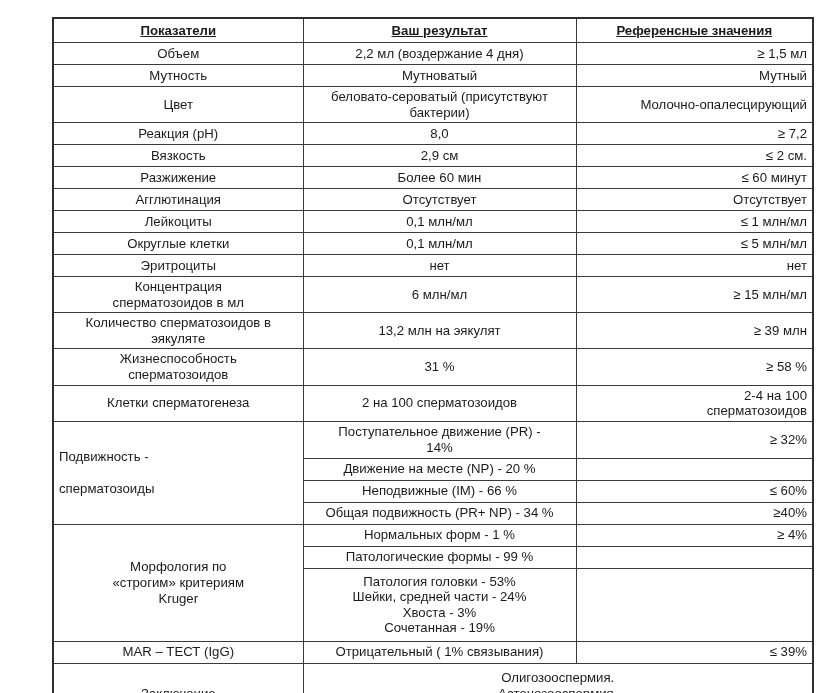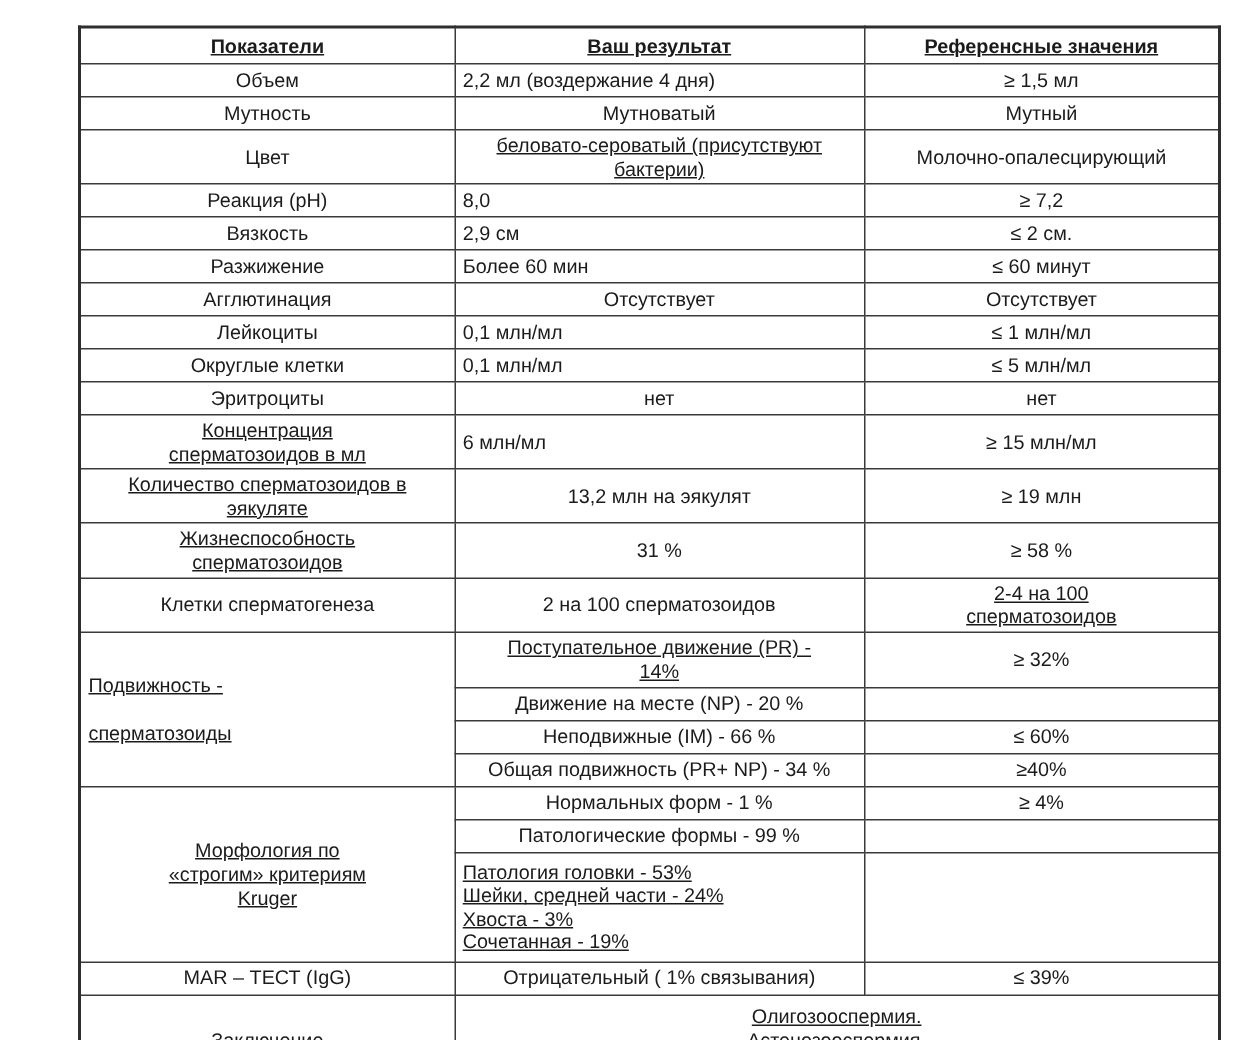--- a/index.html
+++ b/index.html
@@ -61,28 +61,28 @@
   td.param {
     text-align: center;
     vertical-align: middle;
   }
   td.param-top {
     text-align: left;
     vertical-align: top;
     padding-top: 4px;
   }
   td.result-center { text-align: center; margin-left: 40px; }
-  td.result-right  { text-align: left; padding-right: 7px; }
-  td.ref           { text-align: center; }
+  td.result-right  { text-align: center; padding-right: 7px; }
+  td.ref           { text-align: right; }
   td.empty         { }
 
   .r-short td { height: 17px; }
   .r-tall  td { height: 30px; }
 
-  .multiline { white-space: pre-line; text-decoration: underline; }
+  .multiline { white-space: pre-line; }
 
   td.concl-label { vertical-align: middle; }
   td.concl-body  { text-align: center; }
 </style>
 </head>
 <body>
 
 <div id="report-root">
   <table class="report">
     <colgroup>
@@ -163,21 +163,21 @@
         <td class="param multiline">Концентрация
 сперматозоидов в мл</td>
         <td class="result-right">6 млн/мл</td>
         <td class="ref">≥ 15 млн/мл</td>
       </tr>
 
       <tr class="r-tall">
         <td class="param multiline">Количество сперматозоидов в
 эякуляте</td>
         <td class="result-center">13,2 млн на эякулят</td>
-        <td class="ref">≥ 19 млн</td>
+        <td class="ref">≥ 39 млн</td>
       </tr>
 
       <tr class="r-tall">
         <td class="param multiline">Жизнеспособность
 сперматозоидов</td>
         <td class="result-center">31 %</td>
         <td class="ref">≥ 58 %</td>
       </tr>
 
       <tr class="r-tall">

